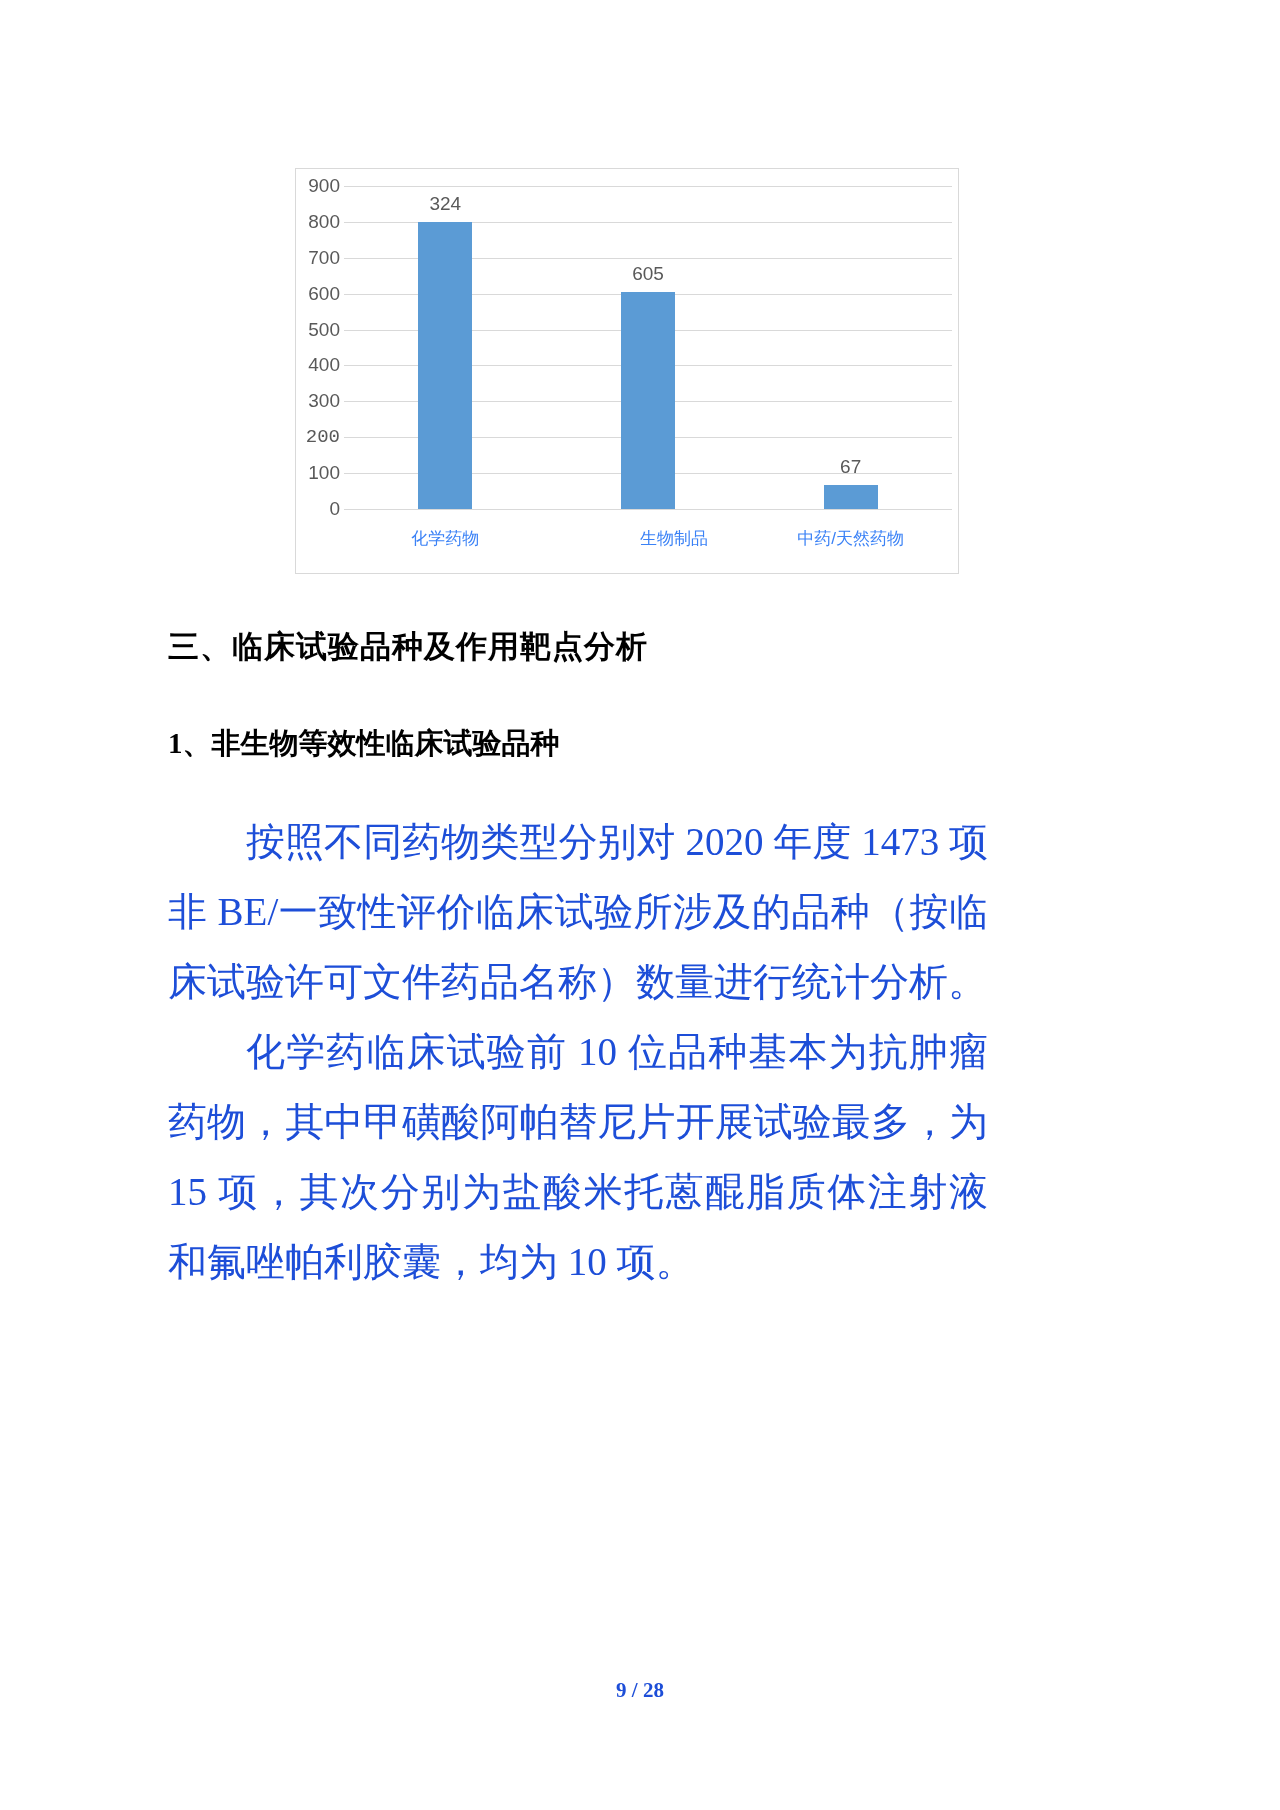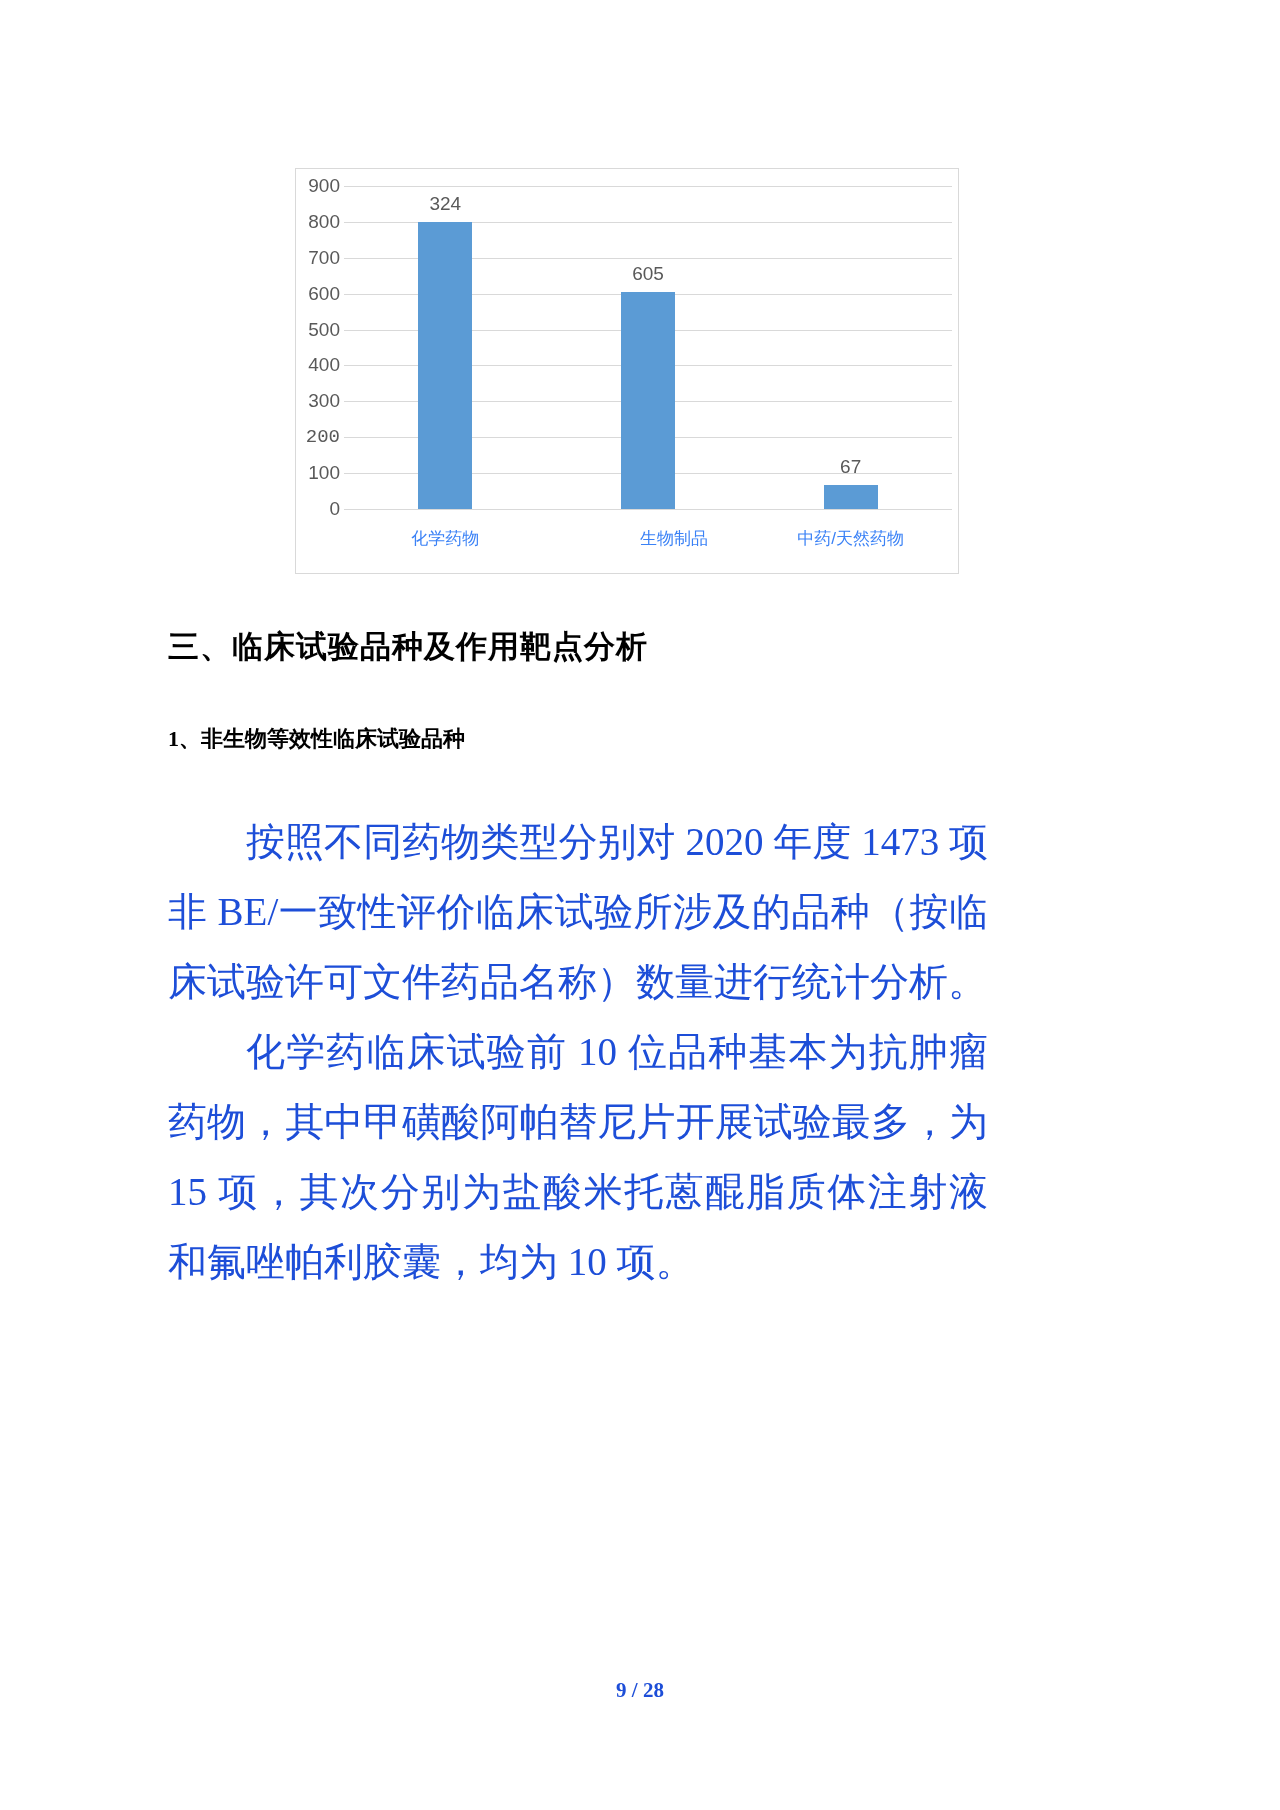--- a/index.html
+++ b/index.html
@@ -19,21 +19,21 @@
   .cat-row{position:absolute;left:48px;right:6px;top:358px;height:28px;}
   .cat-label{position:absolute;transform:translateX(-50%);font-size:17px;color:#3b82f6;
              white-space:nowrap;}
 
   
   .h-section{position:absolute;left:168px;top:626px;width:900px;
              font-family:"Liberation Sans", sans-serif;font-weight:bold;
              font-size:31px;color:#000000;letter-spacing:1px;}
   .h-sub{position:absolute;left:168px;top:724px;width:900px;
          font-family:"Liberation Serif", serif;font-weight:bold;
-         font-size:22px;color:#000000;}
+         font-size:29px;color:#000000;}
   .body-text{position:absolute;left:168px;top:807px;width:820px;
              font-size:39px;line-height:70px;text-align:justify;color:#1d4ed8;}
   .body-text p{margin:0;text-indent:2em;}
 
   .footer{position:absolute;left:0;top:1678px;width:1280px;text-align:center;
           font-size:21px;font-weight:bold;color:#1d4ed8;
           font-family:"Liberation Serif", serif;}
 </style>
 </head>
 <body>

